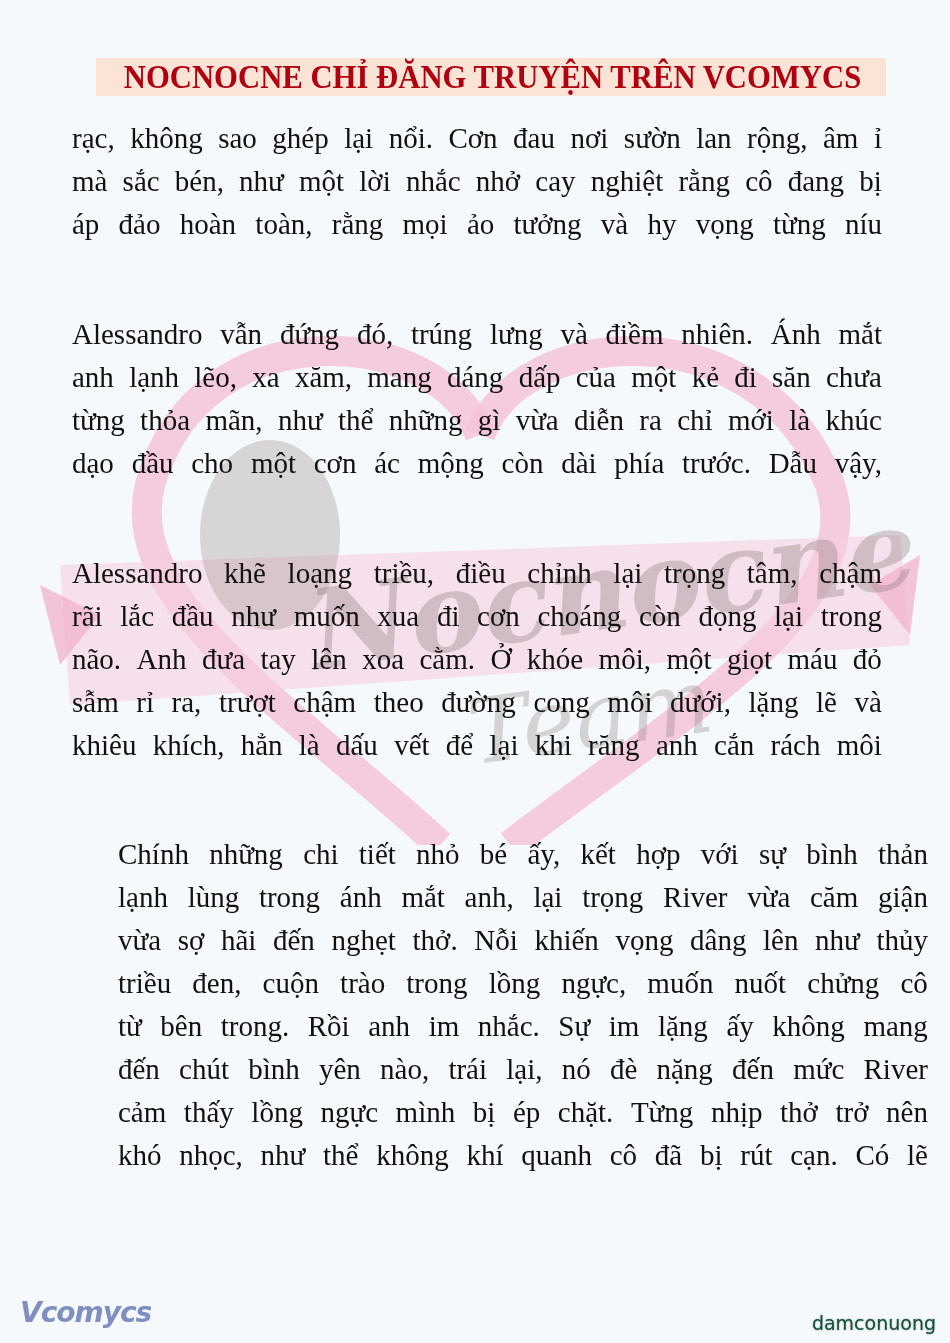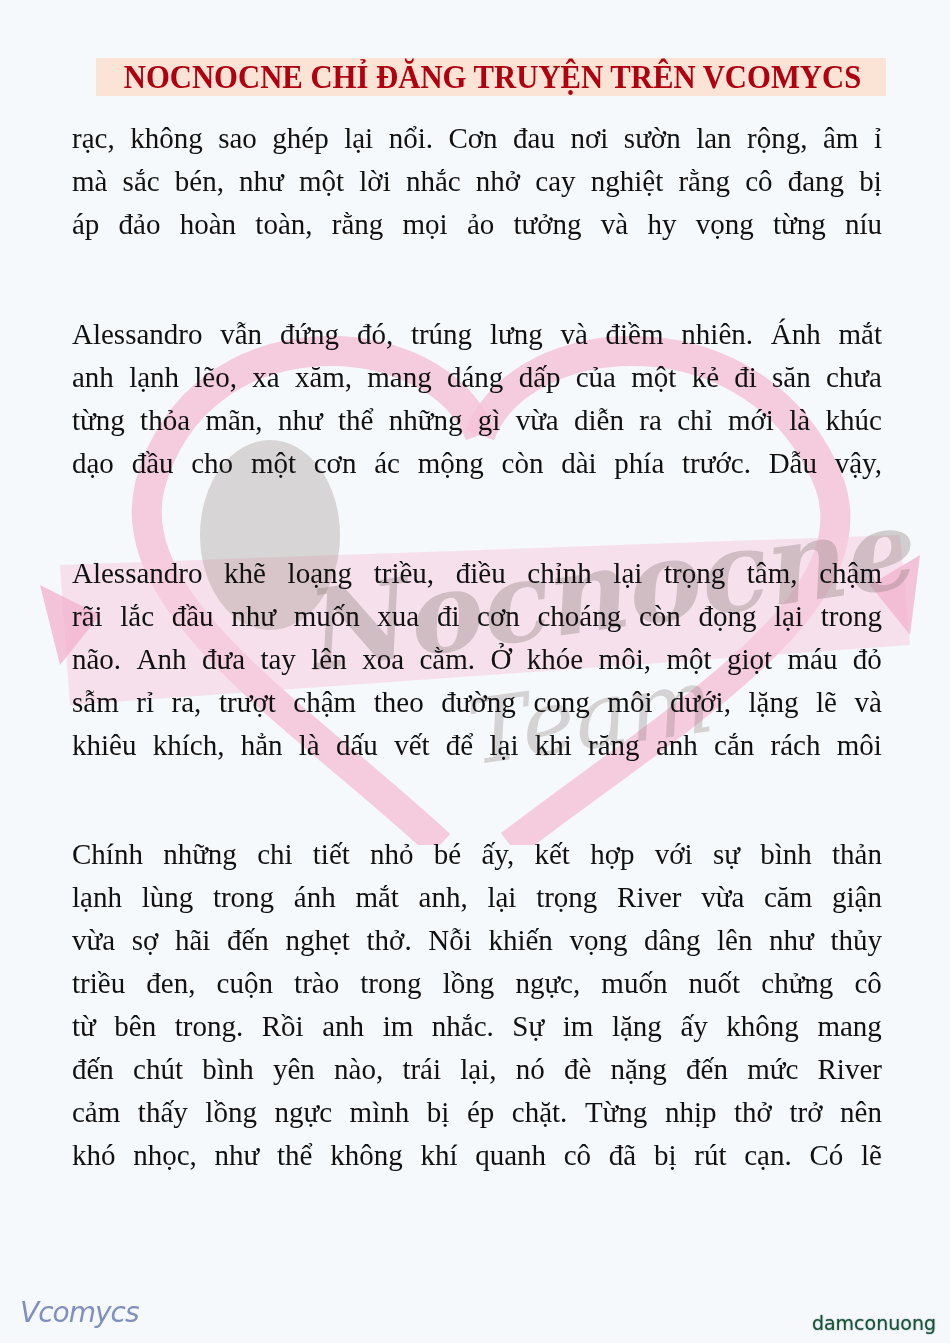--- a/index.html
+++ b/index.html
@@ -21,21 +21,21 @@
   }
   .line {
     font-size:29px; line-height:43px; height:43px; color:#111;
     text-align:justify; text-align-last:justify; white-space:nowrap;
     display:flex; justify-content:space-between;
   }
   .line.last { text-align-last:left; justify-content:flex-start; }
   .para { position:absolute; left:72px; width:810px; }
   .footer-logo {
     position:absolute; left:20px; top:1296px; font-family:"DejaVu Sans",sans-serif;
-    font-style:italic; font-weight:normal; font-size:28px; color:#7f8fbf; letter-spacing:-1px;
+    font-style:italic; font-weight:bold; font-size:28px; color:#7f8fbf; letter-spacing:-1px;
   }
   .footer-credit {
     position:absolute; right:14px; top:1312px; font-family:"DejaVu Sans",sans-serif;
     font-size:19px; color:#14532d; text-shadow:0 0 2px #aab4c8, 0 0 1px #98a2b8;
   }
 </style>
 </head>
 <body>
 
 <div class="page">
@@ -238,21 +238,21 @@
         <span>lại</span>
         <span>khi</span>
         <span>răng</span>
         <span>anh</span>
         <span>cắn</span>
         <span>rách</span>
         <span>môi</span>
       </div>
   </div>
 
-  <div class="para" style="top:833px;">
+  <div class="para" style="top:833px;margin-left:46px;">
     <div class="line">
         <span>Chính</span>
         <span>những</span>
         <span>chi</span>
         <span>tiết</span>
         <span>nhỏ</span>
         <span>bé</span>
         <span>ấy,</span>
         <span>kết</span>
         <span>hợp</span>

